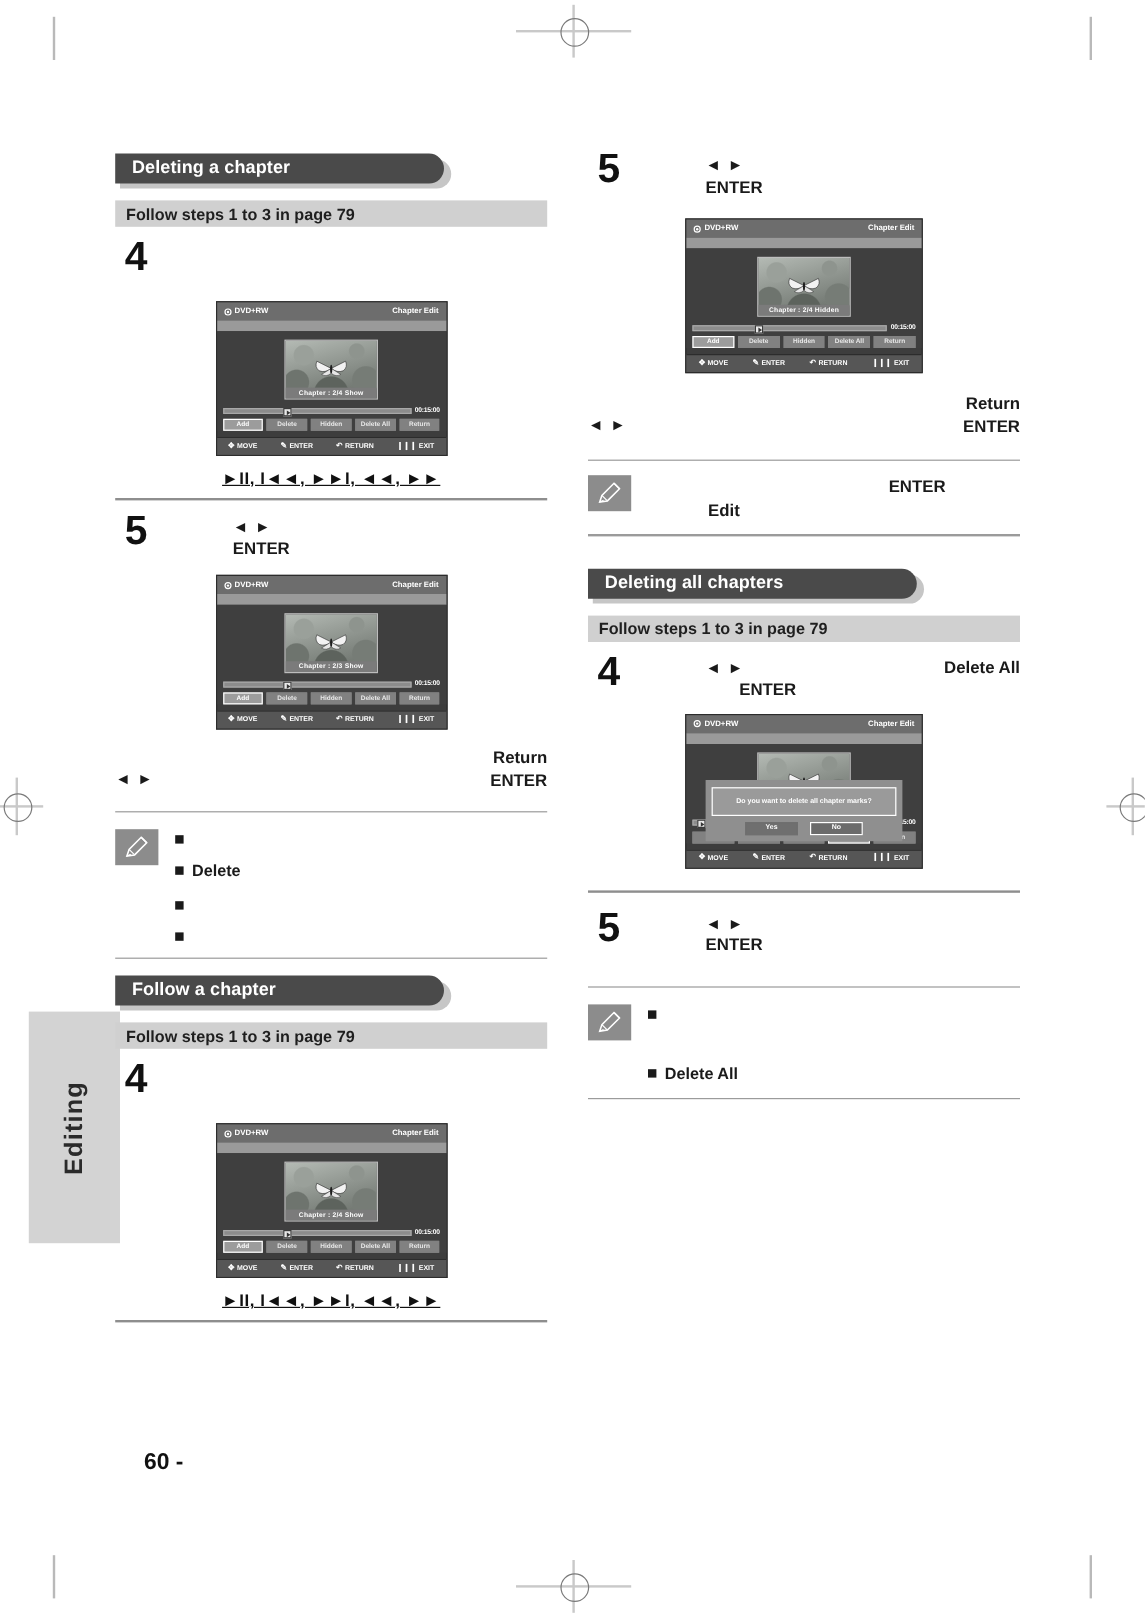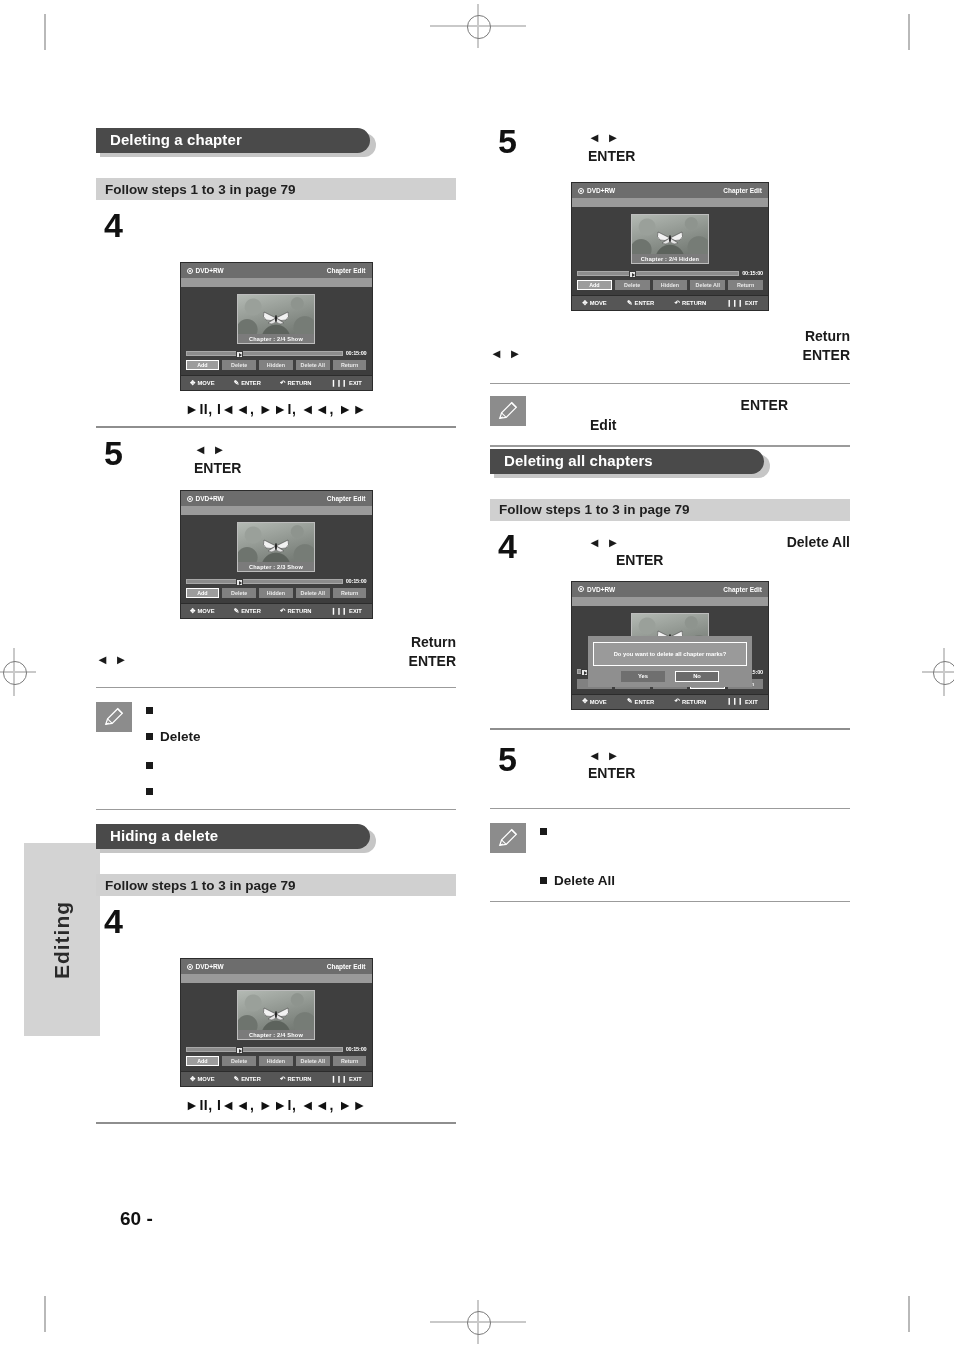--- a/index.html
+++ b/index.html
@@ -44,21 +44,21 @@
     position:absolute;left:0;top:0;width:274px;height:25px;
     background:#4a4a4a;border-radius:0 13px 13px 0;
   }
   .sec-title .bar b{
     position:absolute;left:14px;top:3px;color:#fff;font-size:15px;font-weight:bold;
     letter-spacing:.1px;
   }
 
   
   .band{
-    background:#d0d0d0;height:22px;margin-top:23px;
+    background:#d0d0d0;height:22px;margin-top:12px;
     font-size:13.5px;font-weight:bold;color:#1f1f1f;
     display:flex;align-items:center;padding-left:9px;box-sizing:border-box;
   }
 
   
   .step{position:relative;min-height:40px;margin-top:12px;}
   .step .num{
     position:absolute;left:8px;top:-4px;font-size:34px;font-weight:bold;color:#111;
     line-height:1;
   }
@@ -155,21 +155,21 @@
   .osd-dialog .yn{display:flex;gap:10px;justify-content:center;margin-top:5px;}
   .osd-dialog .yn .b{
     width:44px;height:11px;background:#6f6f6f;color:#fff;font-size:5.8px;font-weight:bold;
     display:flex;align-items:center;justify-content:center;border:1px solid #6f6f6f;box-sizing:border-box;
   }
   .osd-dialog .yn .b.sel{border:1.5px solid #fff;background:#6b6b6b;}
 
   
   .glyphrow{
     text-align:center;font-size:14px;font-weight:bold;letter-spacing:.5px;
-    margin-top:10px;color:#111;
+    margin-top:10px;color:#111;text-decoration:underline;
   }
 
   
   .rule{height:2px;background:#8e8e8e;margin-top:9px;}
   .rule-thin{height:1.5px;background:#9b9b9b;margin-top:9px;}
 
   
   .note{position:relative;margin-top:14px;}
   .note .icon{
     position:absolute;left:0;top:0;width:36px;height:30px;background:#8c8c8c;
@@ -385,21 +385,21 @@
         <li></li>
         <li></li>
       </ul>
     </div>
 
     <div class="rule-thin" style="margin-top:4px;"></div>
 
     <div class="sec-title" style="margin-top:14px;">
       <div class="shadow"></div>
       <div class="bar">
-          <b>Hiding a delete</b>
+          <b>Follow a chapter</b>
         </div>
     </div>
     <div class="band">Follow steps 1 to 3 in page 79</div>
 
     <div class="step">
       <div class="num">4</div>
       <div class="txt">&nbsp;</div>
     </div>
 
     <div class="osd">
@@ -544,21 +544,21 @@
       <div class="keyline" style="padding-right:62px;margin-top:-2px;">
         <span>ENTER</span>
       </div>
       <div style="font-size:14px;font-weight:bold;padding-left:100px;margin-top:2px;">
         <span>Edit</span>
       </div>
     </div>
 
     <div class="rule-thin" style="margin-top:12px;"></div>
 
-    <div class="sec-title" style="margin-top:2px;">
+    <div class="sec-title" style="margin-top:27px;">
       <div class="shadow"></div>
       <div class="bar">
           <b>Deleting all chapters</b>
         </div>
     </div>
     <div class="band">Follow steps 1 to 3 in page 79</div>
 
     <div class="step">
       <div class="num">4</div>
       <div class="txt">

